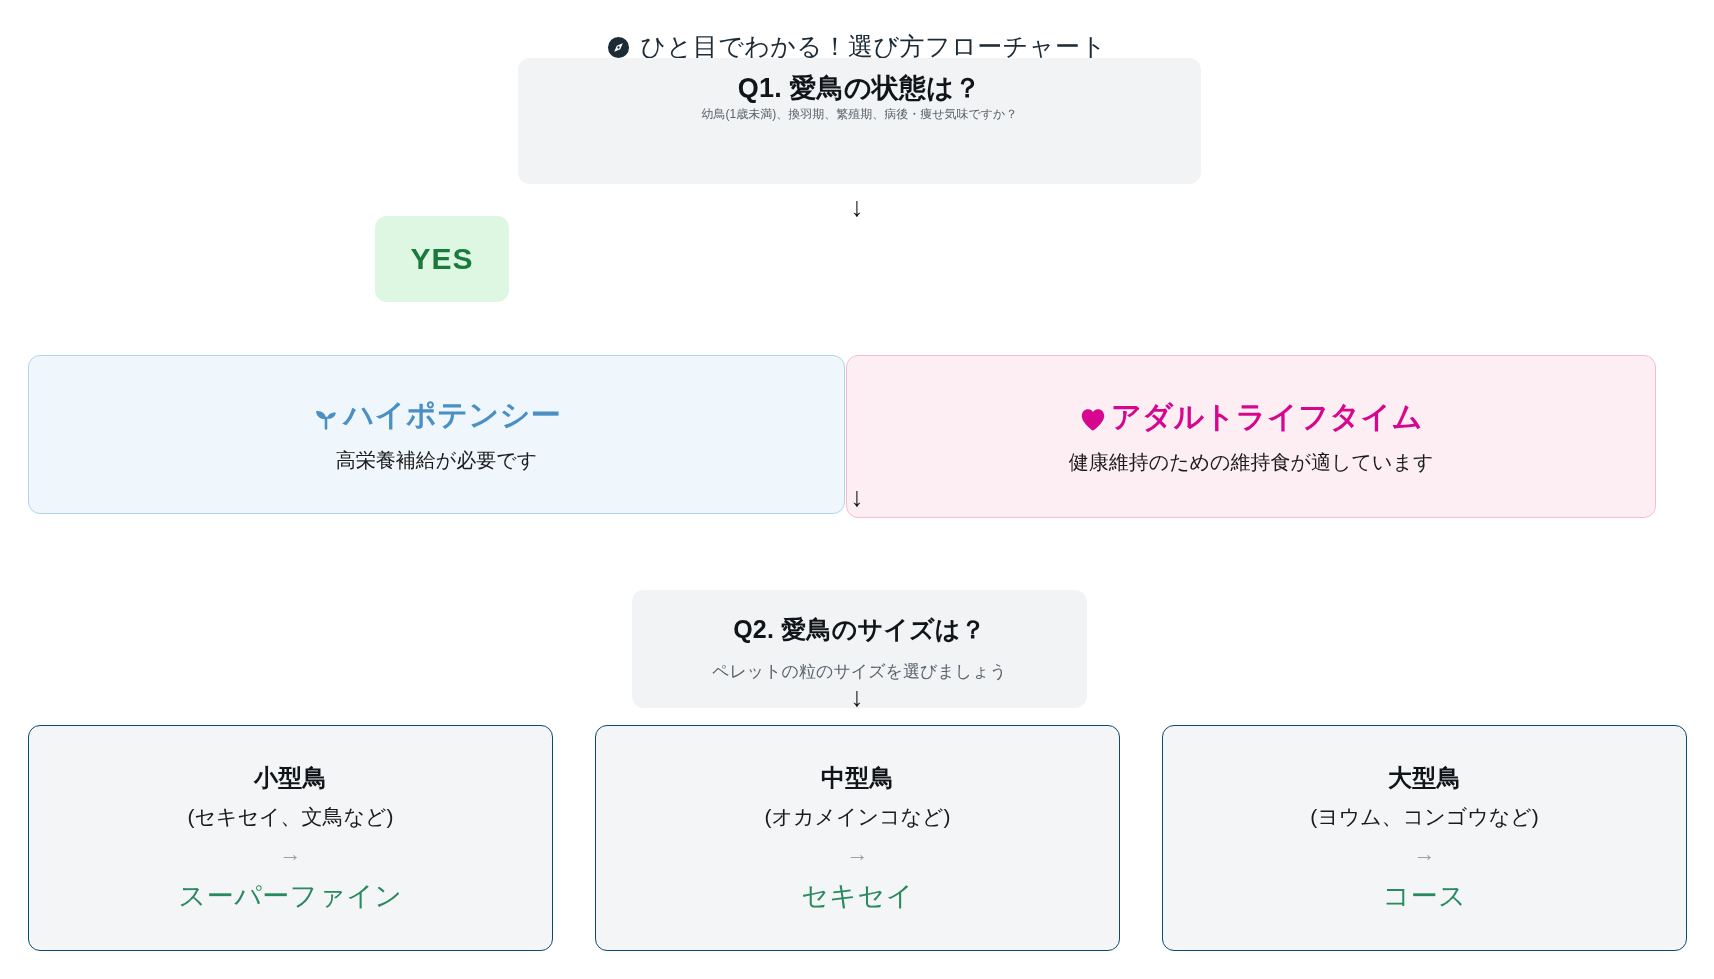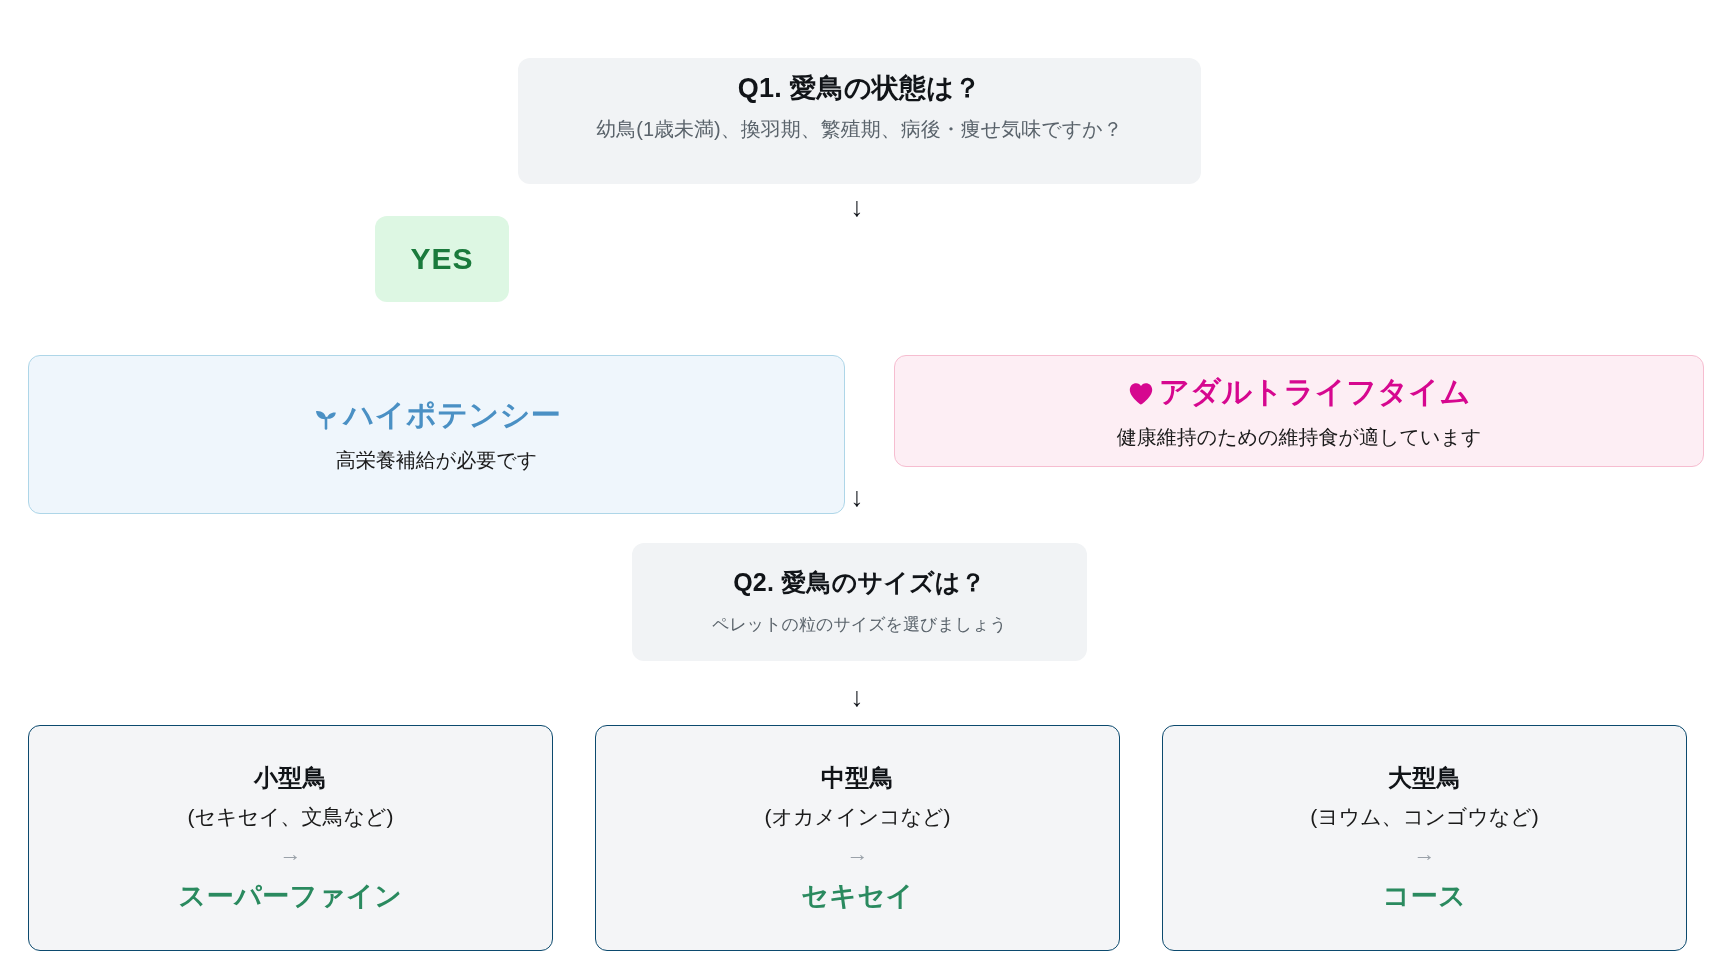--- a/index.html
+++ b/index.html
@@ -62,26 +62,26 @@
 
   #q1-box {
     position: absolute;
     left: 518px;
     top: 58px;
     width: 683px;
     height: 126px;
     padding-top: 12px;
   }
   #q1-box .q-title { font-size: 27px; }
-  #q1-box .q-sub { font-size: 20px; margin-top: 10px; }
+  #q1-box .q-sub { font-size: 12px; margin-top: 0; }
 
   #q2-box {
     position: absolute;
     left: 632px;
-    top: 543px;
+    top: 590px;
     width: 455px;
     height: 118px;
     padding-top: 23px;
   }
   #q2-box .q-title { font-size: 25px; }
   #q2-box .q-sub { font-size: 17px; margin-top: 14px; }
 
   
   .arrow-down {
     position: absolute;
@@ -154,24 +154,24 @@
     left: 28px;
     top: 355px;
     width: 817px;
     height: 159px;
     background: #eff6fc;
     border-color: #aed6e8;
   }
   #card-high-potency .result-head { color: #4a90c4; }
 
   #card-adult-lifetime {
-    left: 894px;
+    left: 846px;
     top: 355px;
     width: 810px;
-    height: 112px;
+    height: 163px;
     background: #fdeef4;
     border-color: #f6bdd0;
   }
   #card-adult-lifetime .result-head { color: #d6078f; }
 
   .sprout-icon, .heart-icon {
     display: inline-block;
     width: 28px;
     height: 28px;
     flex: 0 0 auto;
@@ -212,31 +212,41 @@
   }
   .size-arrow {
     margin-top: 12px;
     font-size: 22px;
     color: #9aa1a9;
     line-height: 1;
   }
   .size-product {
     margin-top: 13px;
     font-size: 27px;
-    font-weight: bold;
+    font-weight: normal;
     color: #2a8a5f;
     letter-spacing: 0.5px;
     text-align: right;
   }
 </style>
 </head>
 <body>
 
 <div class="flowchart">
 
+  <div class="chart-title">
+    <span class="compass-icon">
+      <svg viewBox="0 0 24 24" width="23" height="23" aria-hidden="true">
+        <circle cx="12" cy="12" r="11" fill="#1d2b36"></circle>
+        <path d="M16.5 7.5 L10.2 10.2 L7.5 16.5 L13.8 13.8 Z" fill="#ffffff"></path>
+        <circle cx="12" cy="12" r="1.2" fill="#1d2b36"></circle>
+      </svg>
+    </span>
+    <span>ひと目でわかる！選び方フローチャート</span>
+  </div>
 
   <div class="q-box" id="q1-box">
     <div class="q-title">Q1. 愛鳥の状態は？</div>
     <div class="q-sub">幼鳥(1歳未満)、換羽期、繁殖期、病後・痩せ気味ですか？</div>
   </div>
 
   <div class="arrow-down" id="arrow-q1">↓</div>
 
   <div class="branch-badge" id="badge-yes">YES</div>
 

